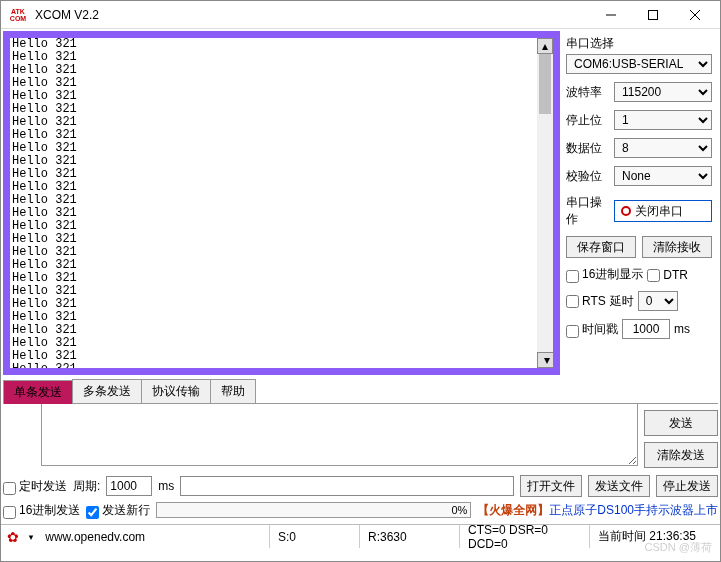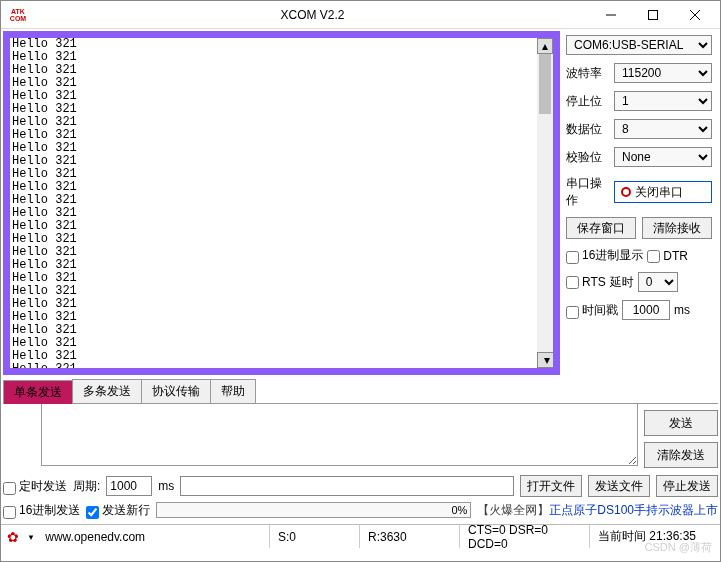--- a/index.html
+++ b/index.html
@@ -1,17 +1,17 @@
 <!DOCTYPE html>
 <html><head>
 <meta charset="utf-8">
 <style>
 * { box-sizing: border-box; margin: 0; padding: 0; font-family: "Microsoft YaHei", "Segoe UI", sans-serif; font-size: 12px; }
 body { background: #fff; width: 721px; height: 562px; position: relative; border: 1px solid #888; }
-.titlebar { height: 28px; display: flex; align-items: center; padding: 0 4px; border-bottom: 1px solid #ddd; text-align: center; }
+.titlebar { height: 28px; display: flex; align-items: center; padding: 0 4px; border-bottom: 1px solid #ddd; }
 .logo { width: 18px; height: 18px; margin: 0 4px; display: flex; flex-direction: column; align-items: center; justify-content: center; }
 .logo .t { color: #c00; font-size: 7px; font-weight: bold; line-height: 7px; }
 .title { flex: 1; padding-left: 4px; }
 .winbtns { display: flex; }
 .winbtn { width: 42px; height: 24px; display: flex; align-items: center; justify-content: center; }
 .winbtn svg { width: 10px; height: 10px; }
 .main { display: flex; height: 348px; }
 .output { flex: 1; border: 7px solid #8b5cf6; margin: 2px; position: relative; overflow: hidden; background: #fff; }
 .output-text { font-family: "Courier New", monospace; font-size: 12px; line-height: 13px; padding: 0 2px; white-space: pre; }
 .scrollbar { position: absolute; right: 0; top: 0; width: 16px; height: 100%; background: #f0f0f0; }
@@ -37,21 +37,21 @@
 .tab.active { background: #be185d; position: relative; top: 1px; }
 .send-area { display: flex; margin: 0 2px; padding-left: 38px; }
 .send-input { flex: 1; height: 62px; border: 1px solid #999; border-top: none; }
 .send-side { width: 80px; display: flex; flex-direction: column; gap: 6px; padding: 6px 0 0 6px; }
 .opts { margin: 6px 2px 2px 2px; }
 .opt-row { display: flex; align-items: center; gap: 6px; height: 24px; }
 .txtbox { border: 1px solid #888; height: 20px; padding: 0 3px; background: #fff; }
 .prog { flex: 1; height: 16px; border: 1px solid #999; background: #f8f8f8; position: relative; }
 .prog-label { font-size: 11px; position: absolute; right: 3px; top: 1px; }
 .link { color: #0033cc; cursor: pointer; }
-.link .hot { color: #404040; }
+.link .hot { color: #c2410c; font-weight: bold; }
 .status { display: flex; align-items: center; border-top: 1px solid #bbb; height: 24px; margin-top: 2px; }
 .status .cell { padding: 0 8px; border-right: 1px solid #ccc; height: 100%; display: flex; align-items: center; }
 .gear { color: #c00; font-size: 14px; padding: 0 6px; }
 .dd { font-size: 9px; padding: 0 4px; }
 .watermark { position: absolute; right: 8px; bottom: 6px; color: #bbb; font-size: 11px; opacity: 0.7; }
 </style>
 </head>
 <body>
 
 <div class="titlebar">
@@ -112,20 +112,21 @@
       <div class="btn">▴</div>
       <div class="track">
           <div class="thumb"></div>
         </div>
       <div class="btn bot">▾</div>
     </div>
   </div>
 
   <div class="side">
     <div>
+      <div class="grp-label">串口选择</div>
       <select><option>COM6:USB-SERIAL</option></select>
     </div>
     <div class="row">
         <label>波特率</label>
         <select class="ctl"><option>115200</option></select>
       </div>
     <div class="row">
         <label>停止位</label>
         <select class="ctl"><option>1</option></select>
       </div>

